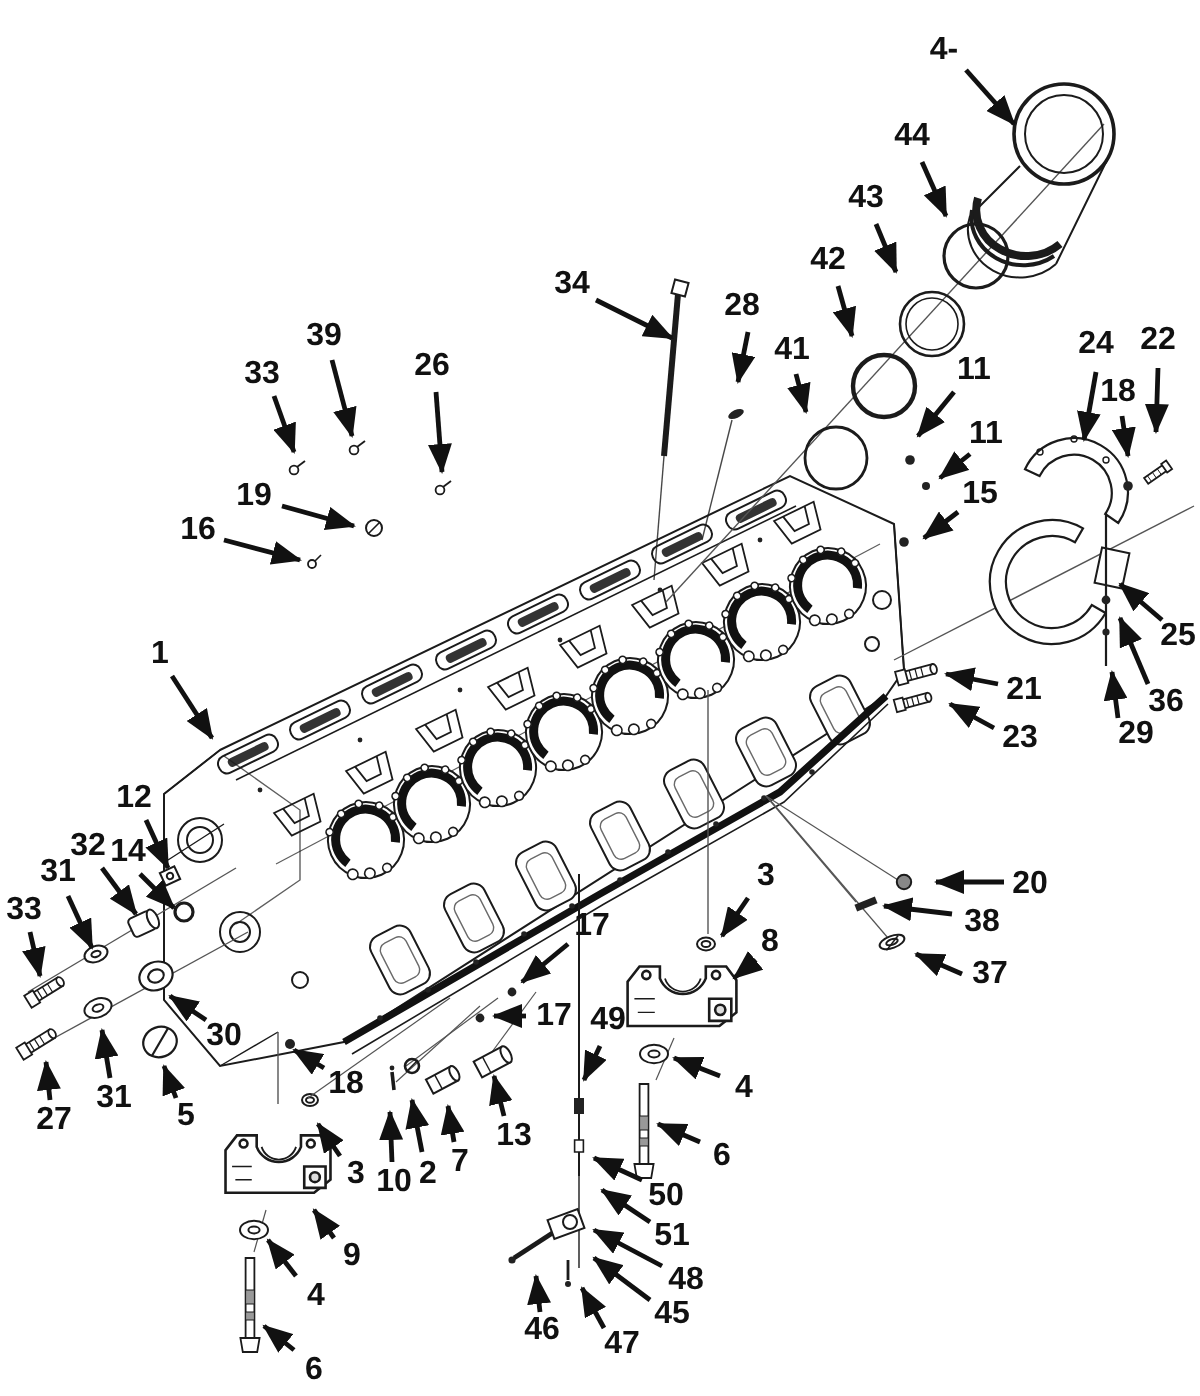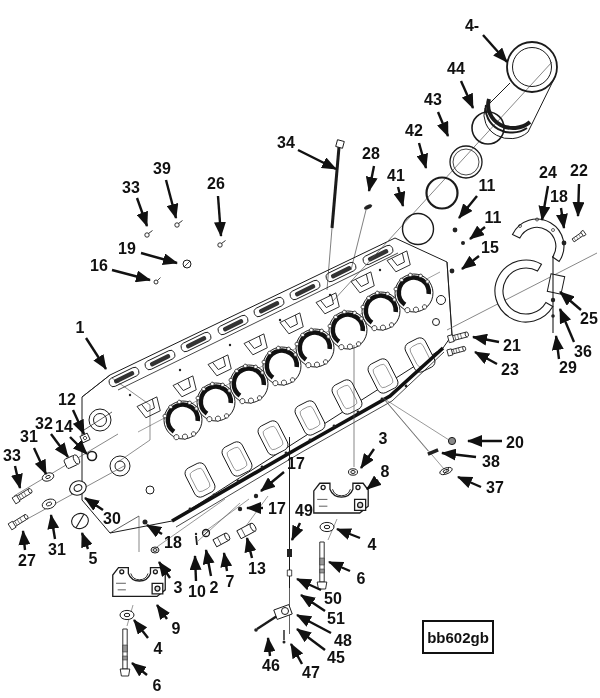--- a/index.html
+++ b/index.html
@@ -550,16 +550,13 @@
       <g>
         <line x1="302" y1="664" x2="291" y2="644" class="leader-arrow" marker-end="url(#ah)"></line>
         <text x="311" y="672" class="callout-num">47</text>
       </g>
       <g>
         <line x1="270" y1="656" x2="268" y2="638" class="leader-arrow" marker-end="url(#ah)"></line>
         <text x="271" y="665" class="callout-num">46</text>
       </g>
     </svg>
 
-  <div class="figure-box">
-    <span>bb602gb</span>
-  </div>
 </div>
 
 </body></html>

